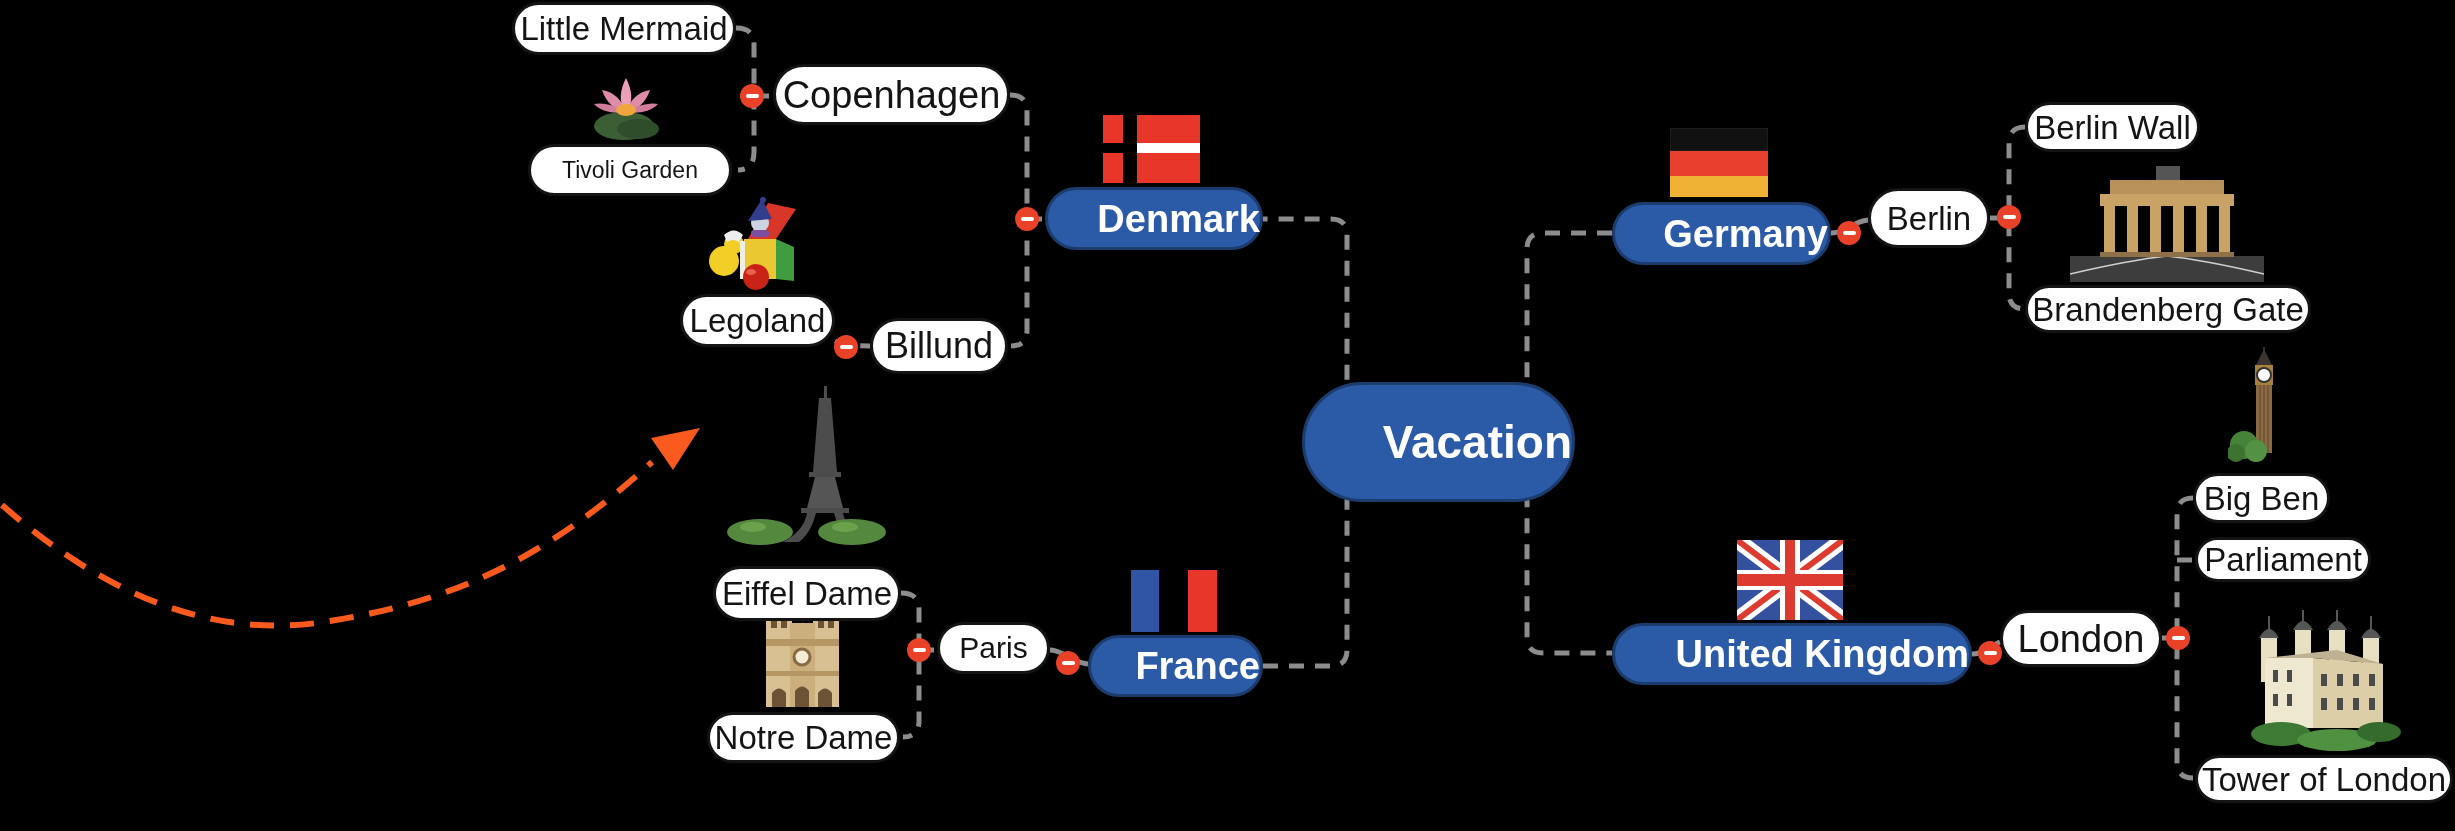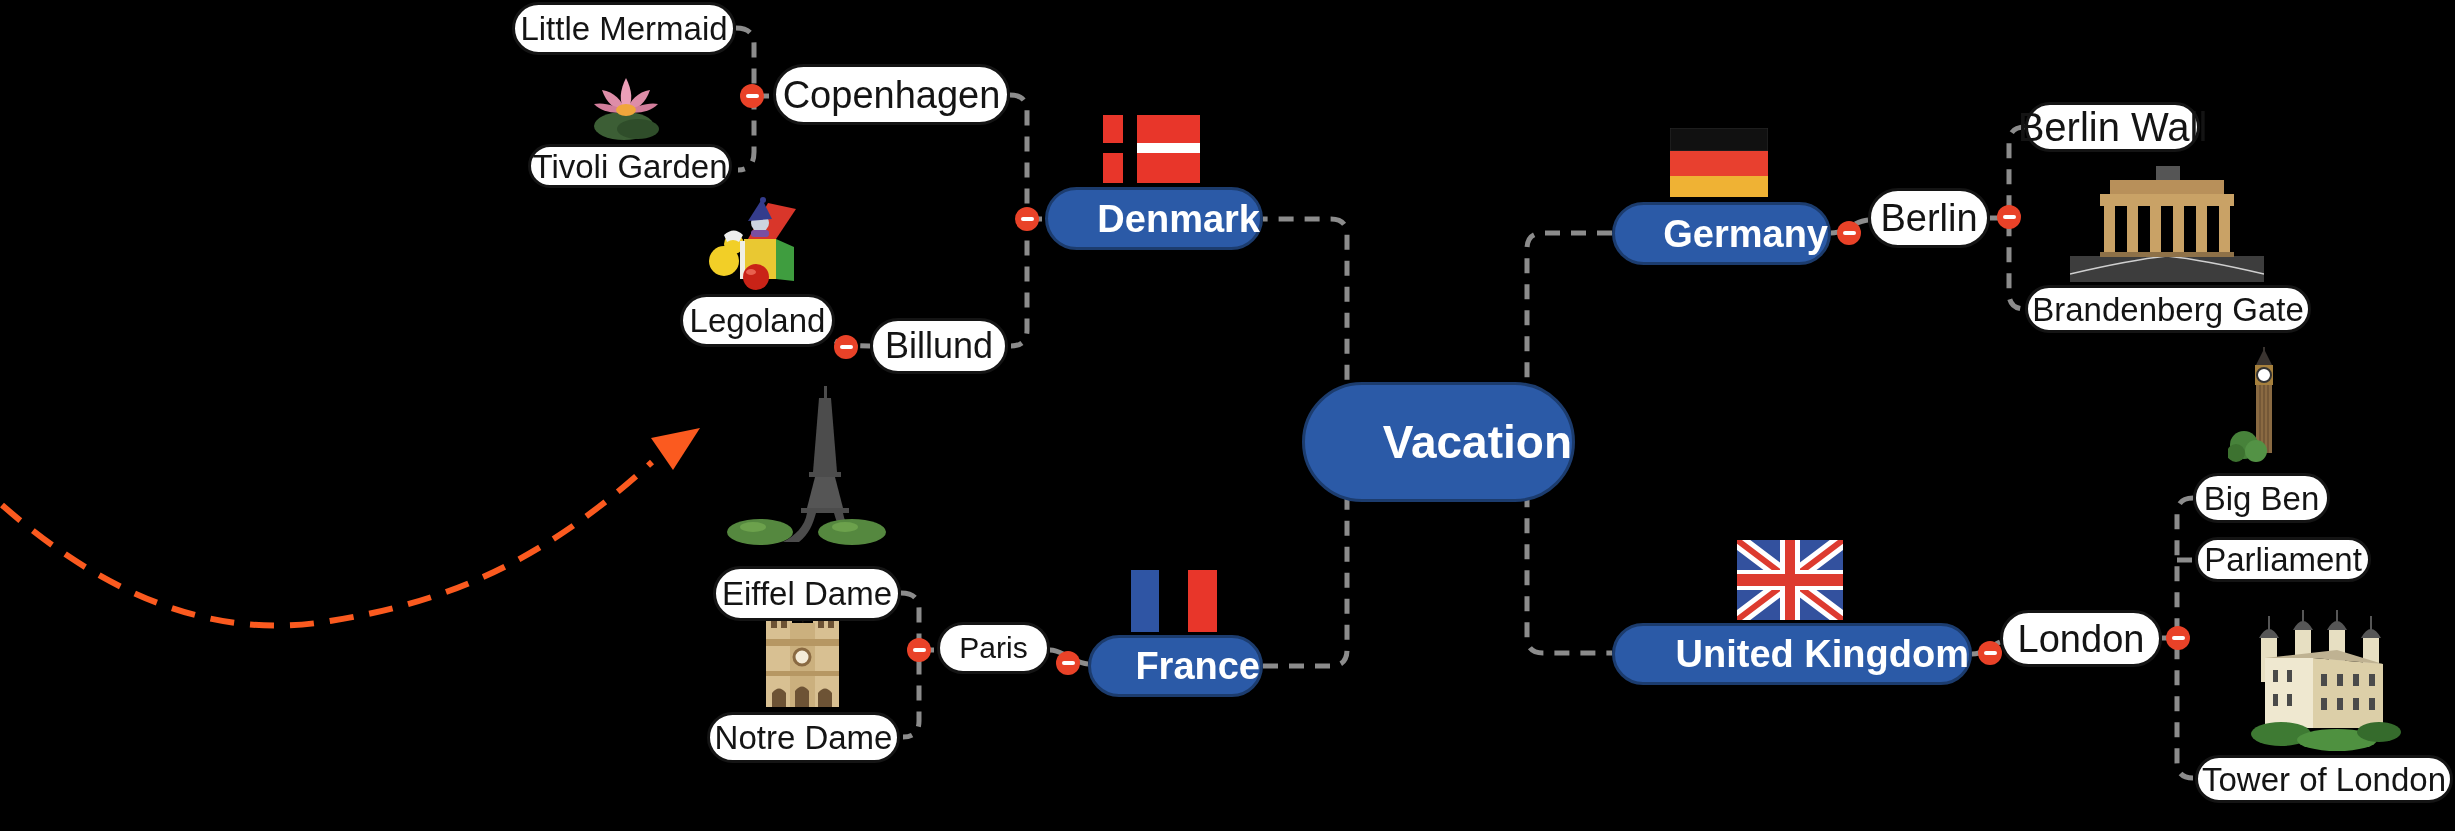--- a/index.html
+++ b/index.html
@@ -223,21 +223,21 @@
       <rect x="0" y="30" width="106" height="20" fill="#ffffff"></rect>
       <rect x="48" y="0" width="10" height="80" fill="#dd3b2f"></rect>
       <rect x="0" y="34" width="106" height="12" fill="#dd3b2f"></rect>
     </svg>
   </div>
 
   <div class="pill" style="left:512px;top:2px;width:224px;height:53px;font-size:33px">
     <span>Little Mermaid</span>
   </div>
 
-  <div class="pill" style="left:528px;top:144px;width:204px;height:44px;font-size:33px">
+  <div class="pill" style="left:528px;top:144px;width:204px;height:52px;font-size:23px">
     <span>Tivoli Garden</span>
   </div>
 
   <div class="pill" style="left:773px;top:64px;width:237px;height:61px;font-size:38px">
     <span>Copenhagen</span>
   </div>
 
   <div class="pill" style="left:680px;top:294px;width:155px;height:53px;font-size:33px">
     <span>Legoland</span>
   </div>
@@ -267,25 +267,25 @@
   </div>
 
   <div class="pill blue" style="left:1612px;top:202px;width:219px;height:63px;font-size:38px">
     <span>Germany</span>
   </div>
 
   <div class="pill blue" style="left:1302px;top:382px;width:273px;height:120px;font-size:46px">
     <span>Vacation</span>
   </div>
 
-  <div class="pill" style="left:1868px;top:188px;width:122px;height:60px;font-size:38px">
+  <div class="pill" style="left:1868px;top:188px;width:122px;height:60px;font-size:33px">
     <span>Berlin</span>
   </div>
 
-  <div class="pill" style="left:2025px;top:102px;width:175px;height:50px;font-size:40px">
+  <div class="pill" style="left:2025px;top:102px;width:175px;height:50px;font-size:33px">
     <span>Berlin Wall</span>
   </div>
 
   <div class="pill" style="left:2025px;top:285px;width:286px;height:48px;font-size:33px">
     <span>Brandenberg Gate</span>
   </div>
 
   <div class="pill blue" style="left:1612px;top:623px;width:360px;height:62px;font-size:38px">
     <span>United Kingdom</span>
   </div>

